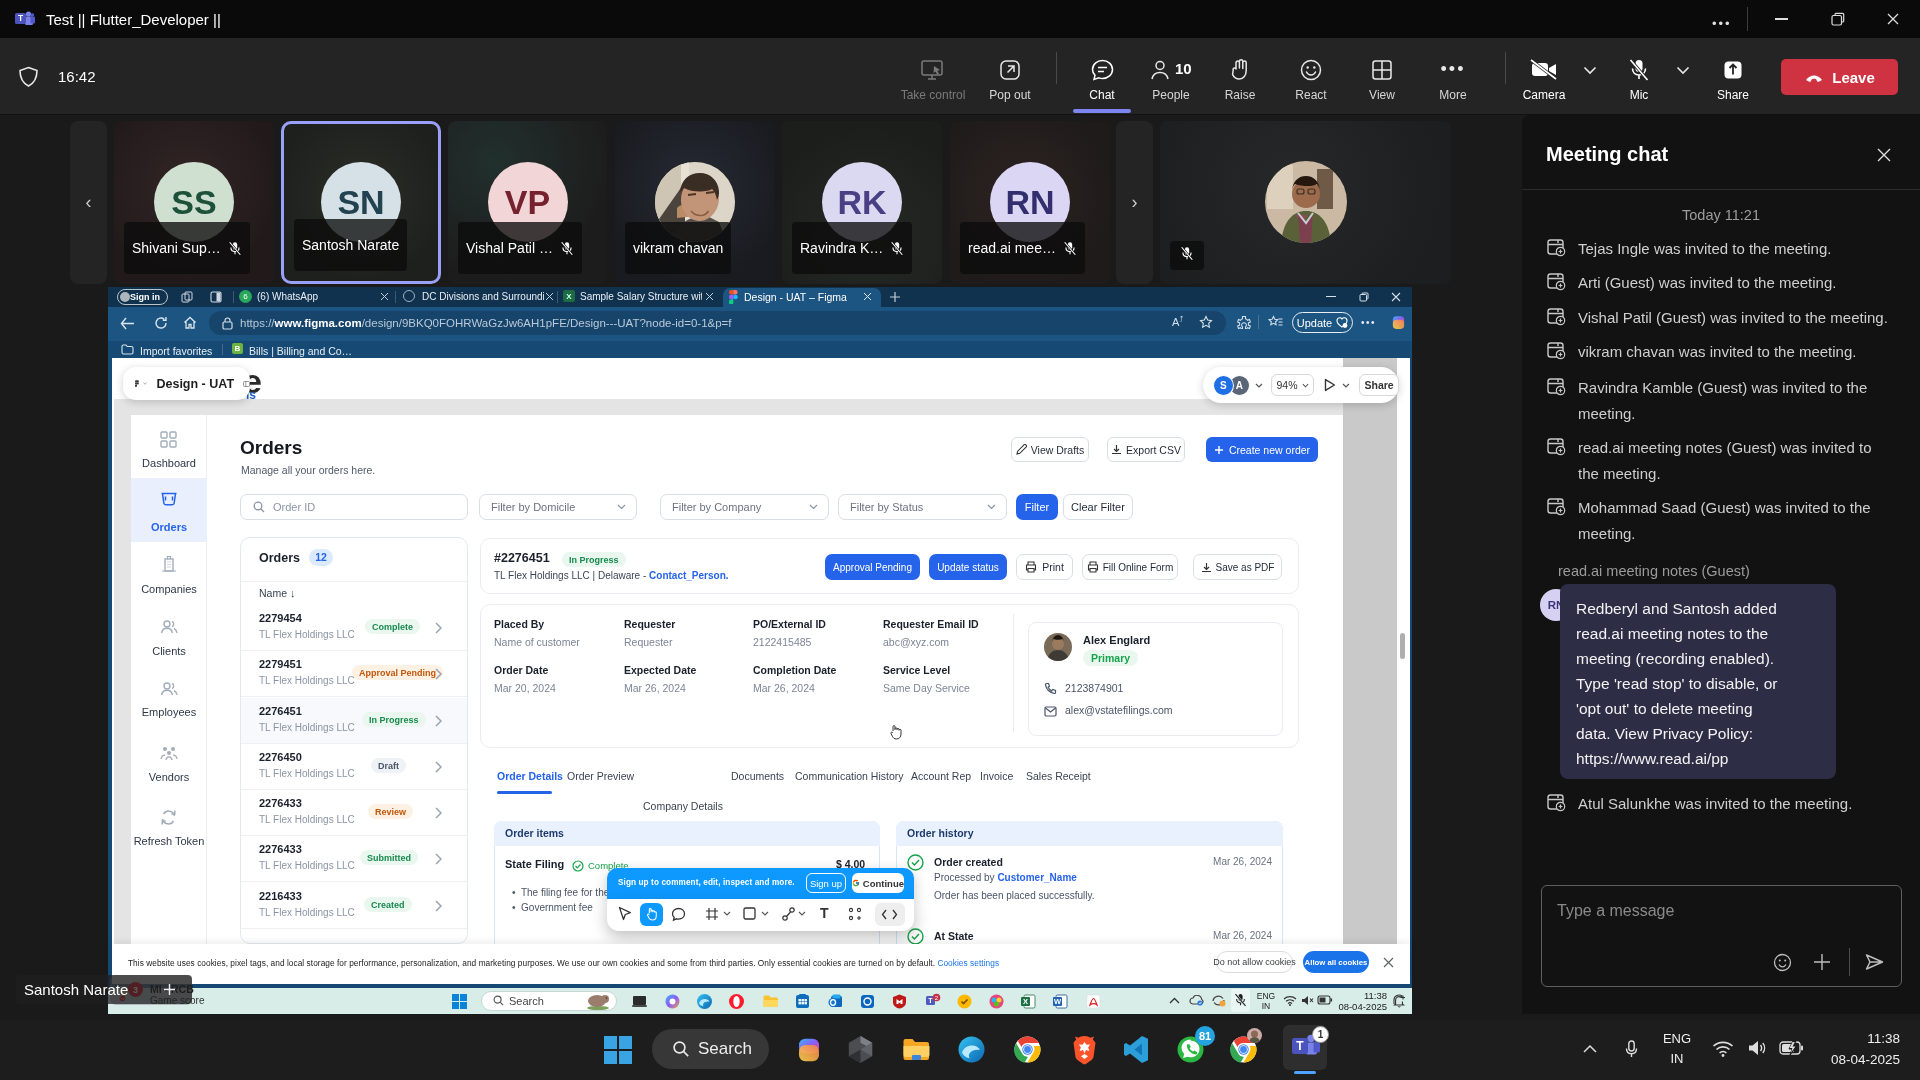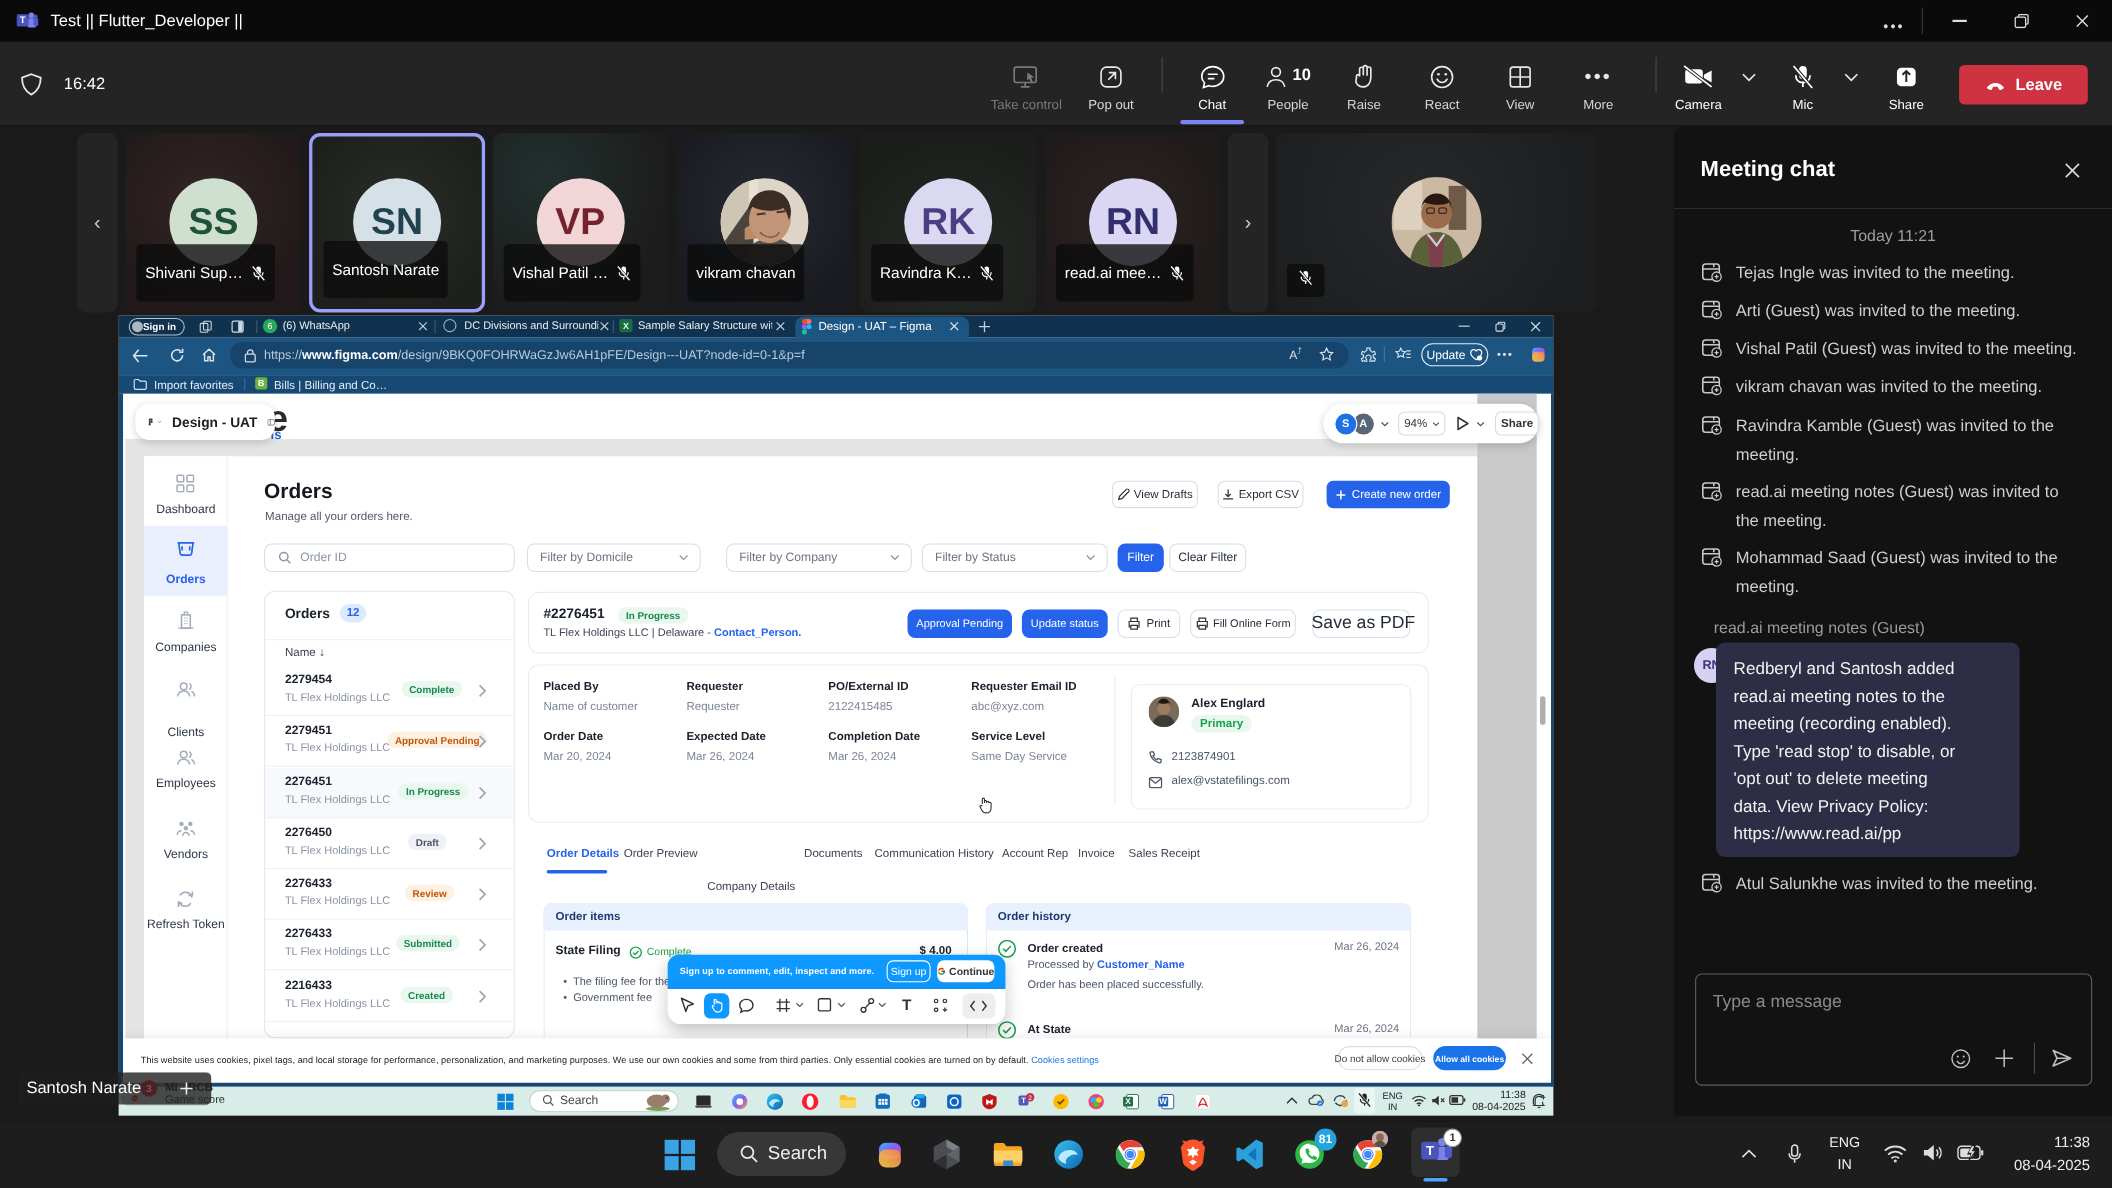--- a/index.html
+++ b/index.html
@@ -402,21 +402,21 @@
 <div class="abs" style="left:131px;top:521px;width:76px;text-align:center;font-size:11px;color:#2563eb;font-weight:600;">Orders</div>
 <svg class="abs" style="left:161px;top:555px" width="16" height="17" viewBox="0 0 16 17">
       <rect x="4" y="4" width="8" height="12" fill="none" stroke="#a3adba" stroke-width="1.4"></rect>
       <path d="M6.5 4V1.5h3V4M6.5 7h1M8.5 7h1M6.5 9.5h1M8.5 9.5h1M6.5 12h1M8.5 12h1M1 16h14" stroke="#a3adba" stroke-width="1.2" fill="none"></path>
     </svg>
 <div class="abs" style="left:131px;top:583px;width:76px;text-align:center;font-size:11px;color:#2d3748;">Companies</div>
 <svg class="abs" style="left:159px;top:619px" width="20" height="16" viewBox="0 0 20 16">
       <circle cx="8" cy="5" r="3" fill="none" stroke="#a3adba" stroke-width="1.4"></circle>
       <path d="M2.5 14c.6-3 2.8-4.8 5.5-4.8s4.9 1.8 5.5 4.8M13 2.3a3 3 0 0 1 0 5.4M15 9.5c1.6.7 2.7 2.2 3 4.5" fill="none" stroke="#a3adba" stroke-width="1.4"></path>
     </svg>
-<div class="abs" style="left:131px;top:645px;width:76px;text-align:center;font-size:11px;color:#2d3748;margin-top:15px;">Clients</div>
+<div class="abs" style="left:131px;top:645px;width:76px;text-align:center;font-size:11px;color:#2d3748;">Clients</div>
 <svg class="abs" style="left:159px;top:681px" width="20" height="16" viewBox="0 0 20 16">
       <circle cx="8" cy="5" r="3" fill="none" stroke="#a3adba" stroke-width="1.4"></circle>
       <path d="M2.5 14c.6-3 2.8-4.8 5.5-4.8s4.9 1.8 5.5 4.8M13 2.3a3 3 0 0 1 0 5.4M15 9.5c1.6.7 2.7 2.2 3 4.5" fill="none" stroke="#a3adba" stroke-width="1.4"></path>
     </svg>
 <div class="abs" style="left:131px;top:706px;width:76px;text-align:center;font-size:11px;color:#2d3748;">Employees</div>
 <svg class="abs" style="left:160px;top:746px" width="18" height="15" viewBox="0 0 18 15">
       <circle cx="5" cy="3" r="2" fill="#a3adba"></circle>
       <circle cx="13" cy="3" r="2" fill="#a3adba"></circle>
       <circle cx="9" cy="7" r="2" fill="#a3adba"></circle>
       <path d="M1 13c.4-2.4 2-3.8 4-3.8M17 13c-.4-2.4-2-3.8-4-3.8M6 14c.3-2 1.5-3.2 3-3.2s2.7 1.2 3 3.2" fill="none" stroke="#a3adba" stroke-width="1.3"></path>
@@ -538,21 +538,21 @@
 <div class="abs" style="left:562px;top:552px;font-size:9px;font-weight:600;color:#188a4e;background:#e9f7ef;padding:2.5px 7px;border-radius:9px;">In Progress</div>
 <div class="abs" style="left:494px;top:570px;font-size:10px;color:#3c4454;">TL Flex Holdings LLC | Delaware - <span style="color:#2563eb;font-weight:bold;">Contact_Person.</span></div>
 <div class="abs" style="left:825px;top:554px;width:95px;height:26px;background:#2563eb;border-radius:7px;display:flex;align-items:center;justify-content:center;font-size:10px;color:#fff;white-space:nowrap;">Approval Pending</div>
 <div class="abs" style="left:929px;top:554px;width:78px;height:26px;background:#2563eb;border-radius:7px;display:flex;align-items:center;justify-content:center;font-size:10px;color:#fff;white-space:nowrap;">Update status</div>
 <div class="abs" style="left:1016px;top:554px;width:57px;height:26px;background:#fff;border:1px solid #d9dee5;border-radius:7px;display:flex;align-items:center;justify-content:center;gap:5px;font-size:10.5px;color:#1f2937;white-space:nowrap;"><svg width="12" height="12" viewBox="0 0 12 12">
         <path d="M3 4V1h6v3M3 9H1.5V4h9V9H9M3 7.5h6V11H3z" fill="none" stroke="#333" stroke-width="1.1"></path>
       </svg>Print</div>
 <div class="abs" style="left:1082px;top:554px;width:96px;height:26px;background:#fff;border:1px solid #d9dee5;border-radius:7px;display:flex;align-items:center;justify-content:center;gap:4px;font-size:10px;color:#1f2937;white-space:nowrap;"><svg width="12" height="12" viewBox="0 0 12 12">
         <path d="M3 4V1h6v3M3 9H1.5V4h9V9H9M3 7.5h6V11H3z" fill="none" stroke="#333" stroke-width="1.1"></path>
       </svg>Fill Online Form</div>
-<div class="abs" style="left:1193px;top:554px;width:89px;height:26px;background:#fff;border:1px solid #d9dee5;border-radius:7px;display:flex;align-items:center;justify-content:center;gap:4px;font-size:16px;color:#1f2937;white-space:nowrap;"><svg width="11" height="11" viewBox="0 0 11 11">
+<div class="abs" style="left:1193px;top:554px;width:89px;height:26px;background:#fff;border:1px solid #d9dee5;border-radius:7px;display:flex;align-items:center;justify-content:center;gap:4px;font-size:10px;color:#1f2937;white-space:nowrap;"><svg width="11" height="11" viewBox="0 0 11 11">
         <path d="M5.5 1v6M3 5l2.5 2.5L8 5M1 9.5h9" fill="none" stroke="#333" stroke-width="1.2"></path>
       </svg>Save as PDF</div>
 
 <div class="abs" style="left:480px;top:604px;width:819px;height:144px;background:#fff;border:1px solid #e9edf2;border-radius:10px;"></div>
 <div class="abs" style="left:494px;top:618px;font-size:10.5px;font-weight:bold;color:#1a202c;">Placed By</div>
 <div class="abs" style="left:624px;top:618px;font-size:10.5px;font-weight:bold;color:#1a202c;">Requester</div>
 <div class="abs" style="left:753px;top:618px;font-size:10.5px;font-weight:bold;color:#1a202c;">PO/External ID</div>
 <div class="abs" style="left:883px;top:618px;font-size:10.5px;font-weight:bold;color:#1a202c;">Requester Email ID</div>
 <div class="abs" style="left:494px;top:636px;font-size:10.5px;color:#7c8596;">Name of customer</div>
 <div class="abs" style="left:624px;top:636px;font-size:10.5px;color:#7c8596;">Requester</div>

